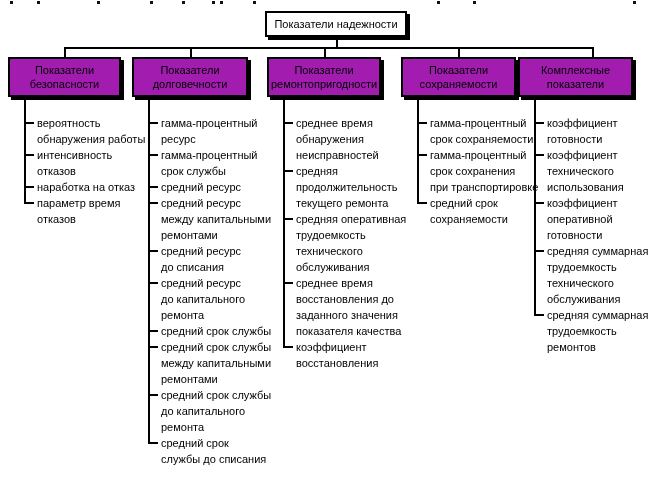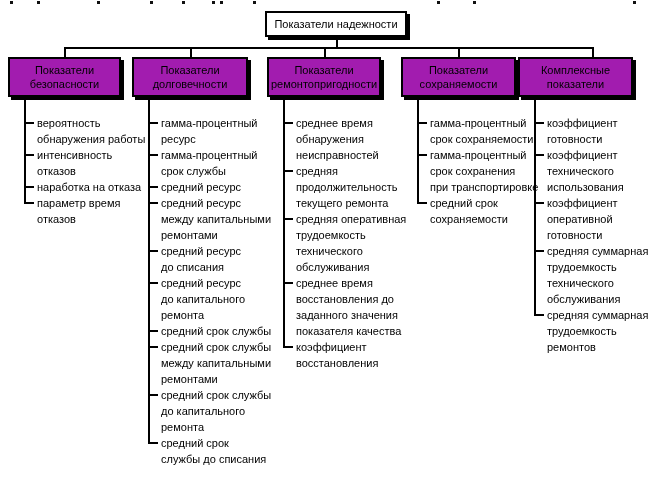--- a/index.html
+++ b/index.html
@@ -85,21 +85,21 @@
     <div class="head">
       <span>Показатели
 безопасности</span>
     </div>
     <div class="stub"></div>
     <ul class="items">
       <li>вероятность
 обнаружения работы</li>
       <li>интенсивность
 отказов</li>
-      <li>наработка на отказа</li>
+      <li>наработка на отказ</li>
       <li>параметр время
 отказов</li>
     </ul>
   </div>
 
   <div class="col" style="left:132px; width:116px;">
     <div class="head">
       <span>Показатели
 долговечности</span>
     </div>

